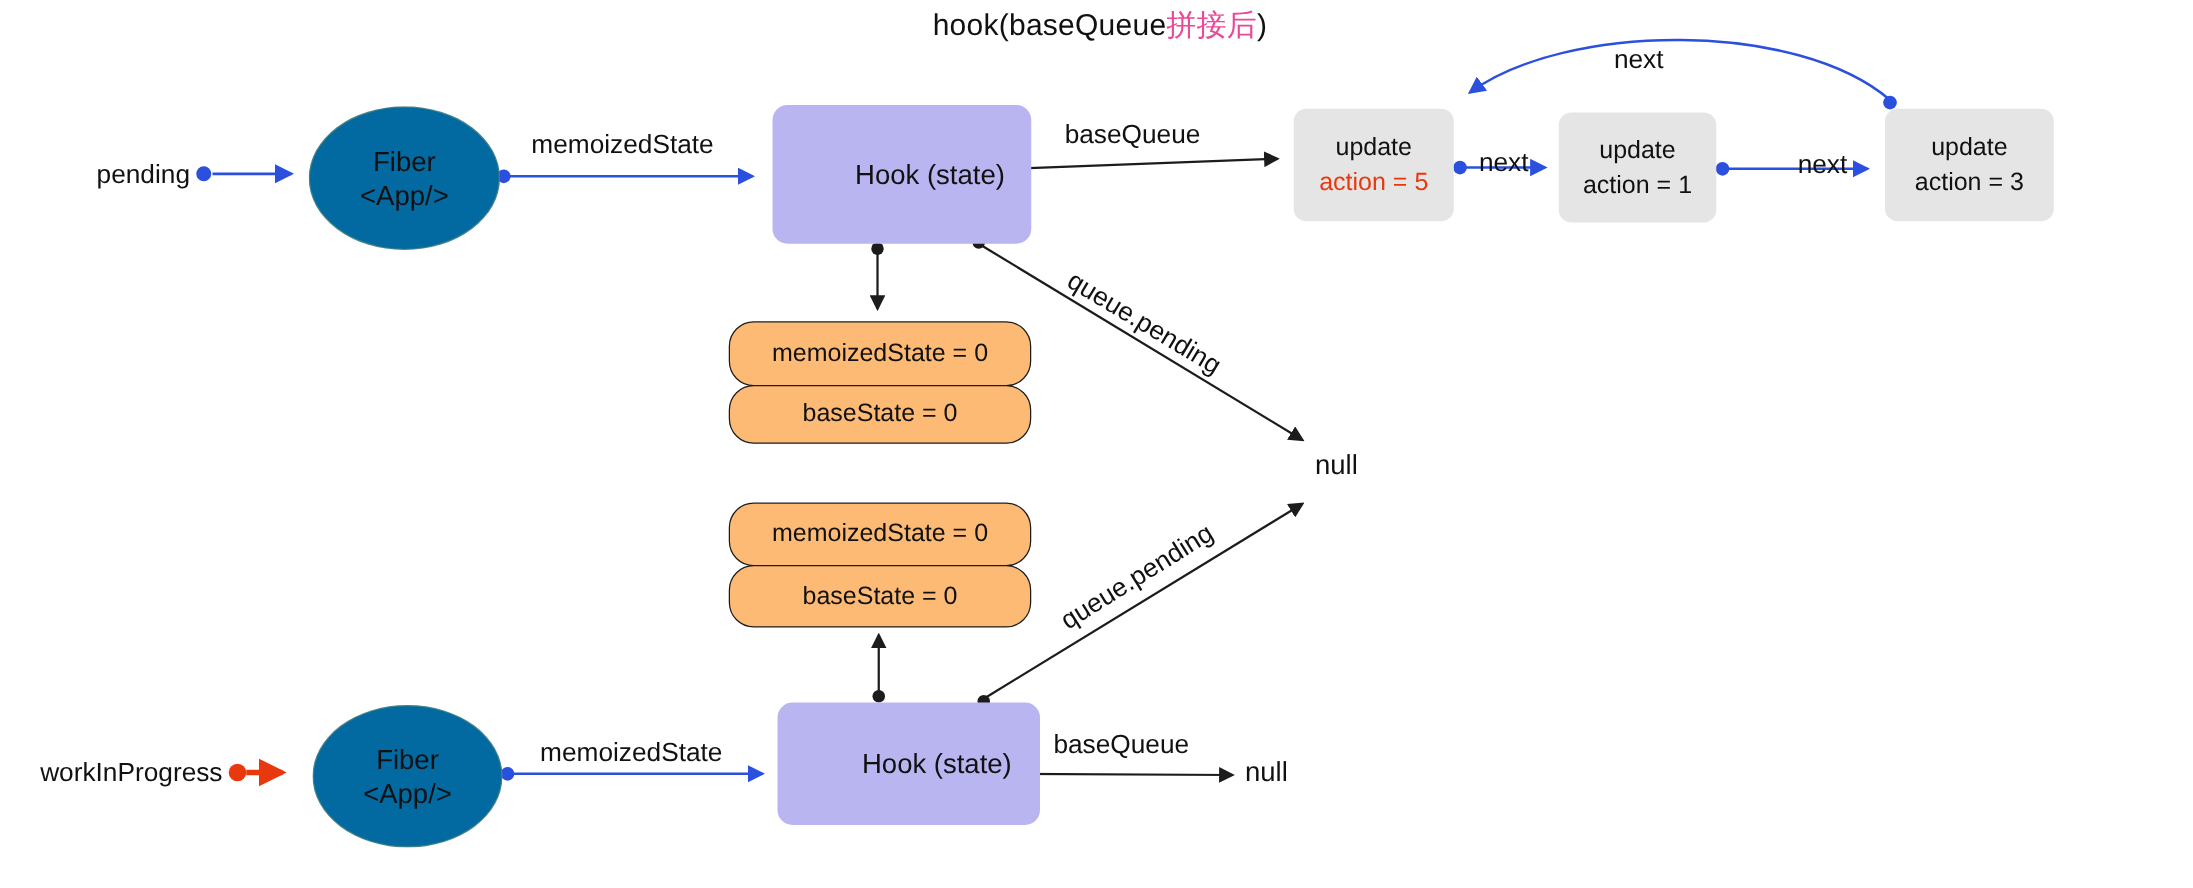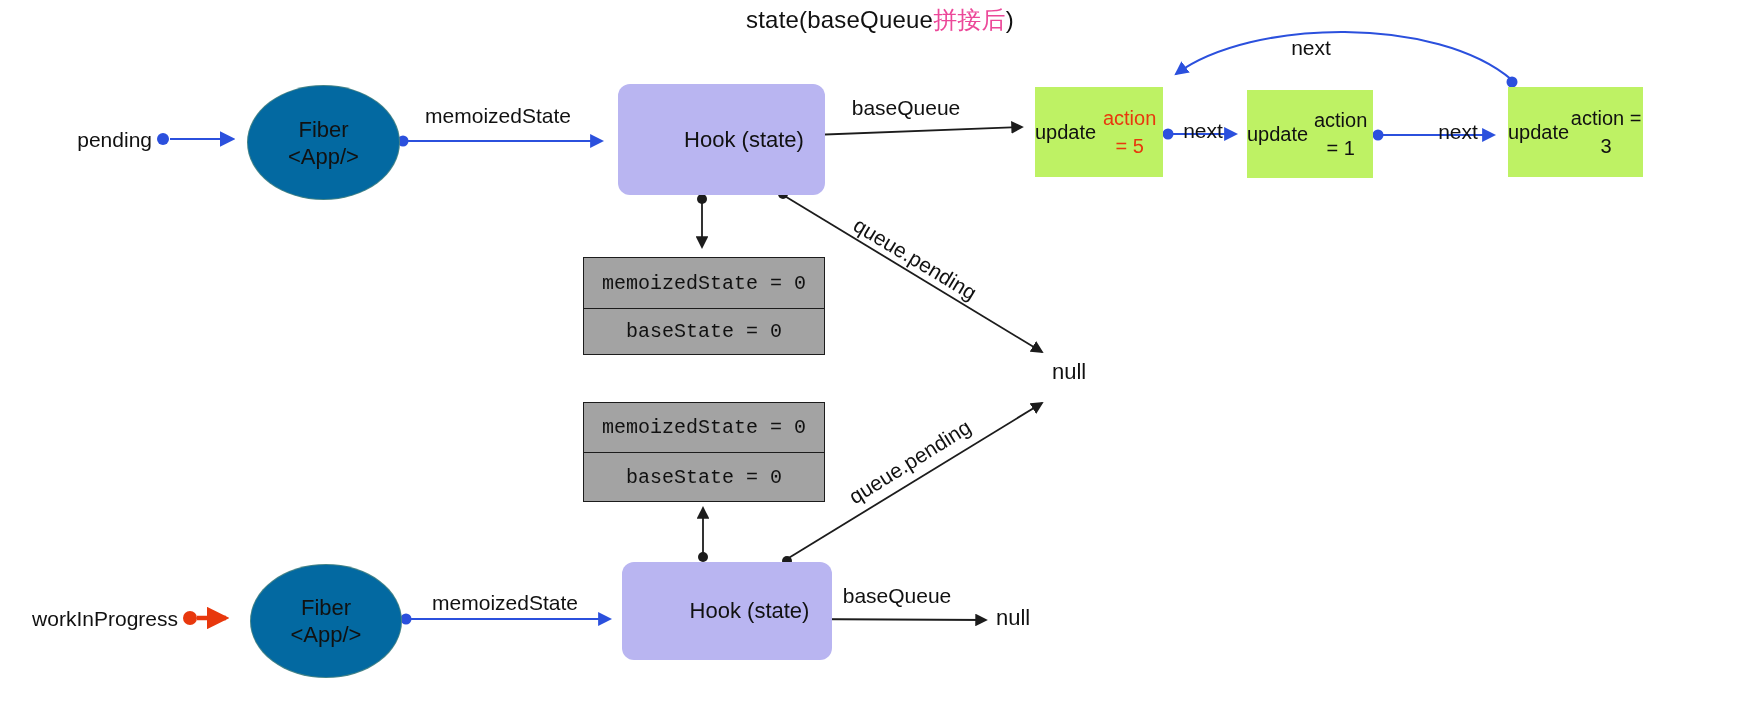--- a/index.html
+++ b/index.html
@@ -21,30 +21,29 @@
     display:flex;flex-direction:column;align-items:center;justify-content:center;
     font-size:22px;line-height:27px;text-align:center;
   }
   .hook{
     background:#b9b5f1;border-radius:12px;
     display:flex;align-items:center;justify-content:center;
     font-size:22px;
     padding-left:45px;
   }
   .update{
-    background:#bef264;border-radius:0;
-    display:flex;align-items:center;justify-content:center;
+    background:#e5e5e5;border-radius:10px;
+    display:flex;flex-direction:column;align-items:center;justify-content:center;
     font-size:20px;line-height:28px;text-align:center;
   }
   .update .accent-red{color:#e8380d;}
   .field{
-    background:#a3a3a3;border:1.6px solid #1c1c1c;border-radius:0;
+    background:#fdba74;border:1.6px solid #1c1c1c;border-radius:20px;
     display:flex;align-items:center;justify-content:center;
     font-size:20px;
-    font-family:Liberation Mono, monospace;
   }
   .null-label{font-size:22px;font-weight:500;white-space:nowrap;}
   .rot{transform-origin:center center;}
   .watermark{
     position:absolute;right:100px;top:655px;
     font-size:22px;font-weight:bold;color:#c9c5c2;white-space:nowrap;
     text-shadow:1px 1px 0 #ffffff,-1px -1px 0 #b6b2af;
   }
 </style>
 </head>
@@ -98,21 +97,21 @@
     <circle cx="790" cy="619" r="5" fill="#1c1c1c"></circle>
     <line x1="790" y1="619" x2="986" y2="620" stroke="#1c1c1c" stroke-width="1.8" marker-end="url(#mk-black)"></line>
 
     <circle cx="190" cy="618" r="7" fill="#e8380d"></circle>
     <line x1="197" y1="618" x2="226" y2="618" stroke="#e8380d" stroke-width="4.5" marker-end="url(#mk-red)"></line>
 
     <circle cx="406" cy="619" r="5.5" fill="#2b50dd"></circle>
     <line x1="406" y1="619" x2="610" y2="619" stroke="#2b50dd" stroke-width="2" marker-end="url(#mk-blue)"></line>
   </svg>
 
-  <div class="title"><span>state(baseQueue</span><span class="hl">拼接后</span><span>)</span></div>
+  <div class="title"><span>hook(baseQueue</span><span class="hl">拼接后</span><span>)</span></div>
 
   <div class="abs ptr-label" style="left:30px;top:127px;width:122px;text-align:right;">pending</div>
 
   <div class="abs ellipse" style="left:247px;top:85px;width:151px;height:113px;">
     <div>Fiber</div>
     <div>&lt;App/&gt;</div>
   </div>
 
   <div class="abs edge-label" style="left:398px;top:104px;width:200px;">memoizedState</div>
 

